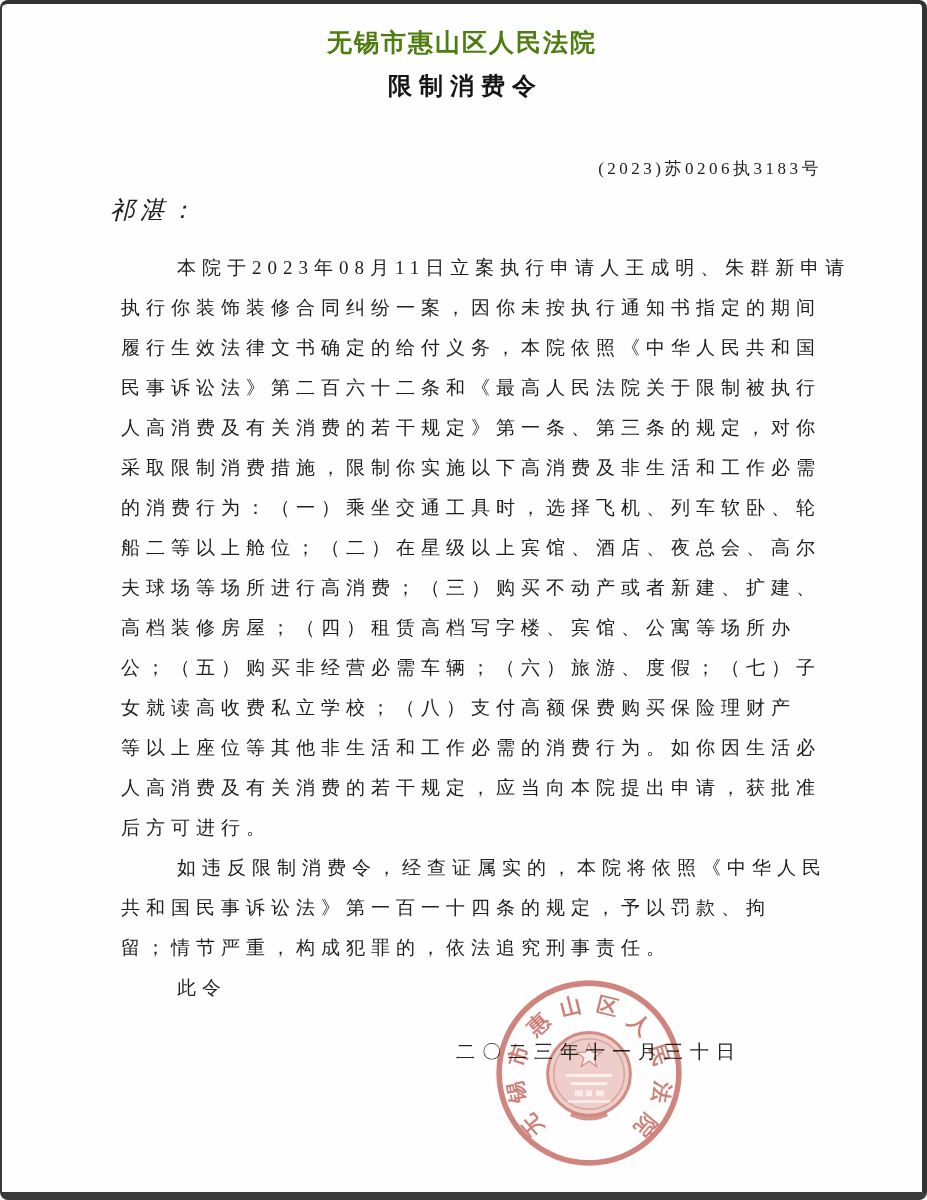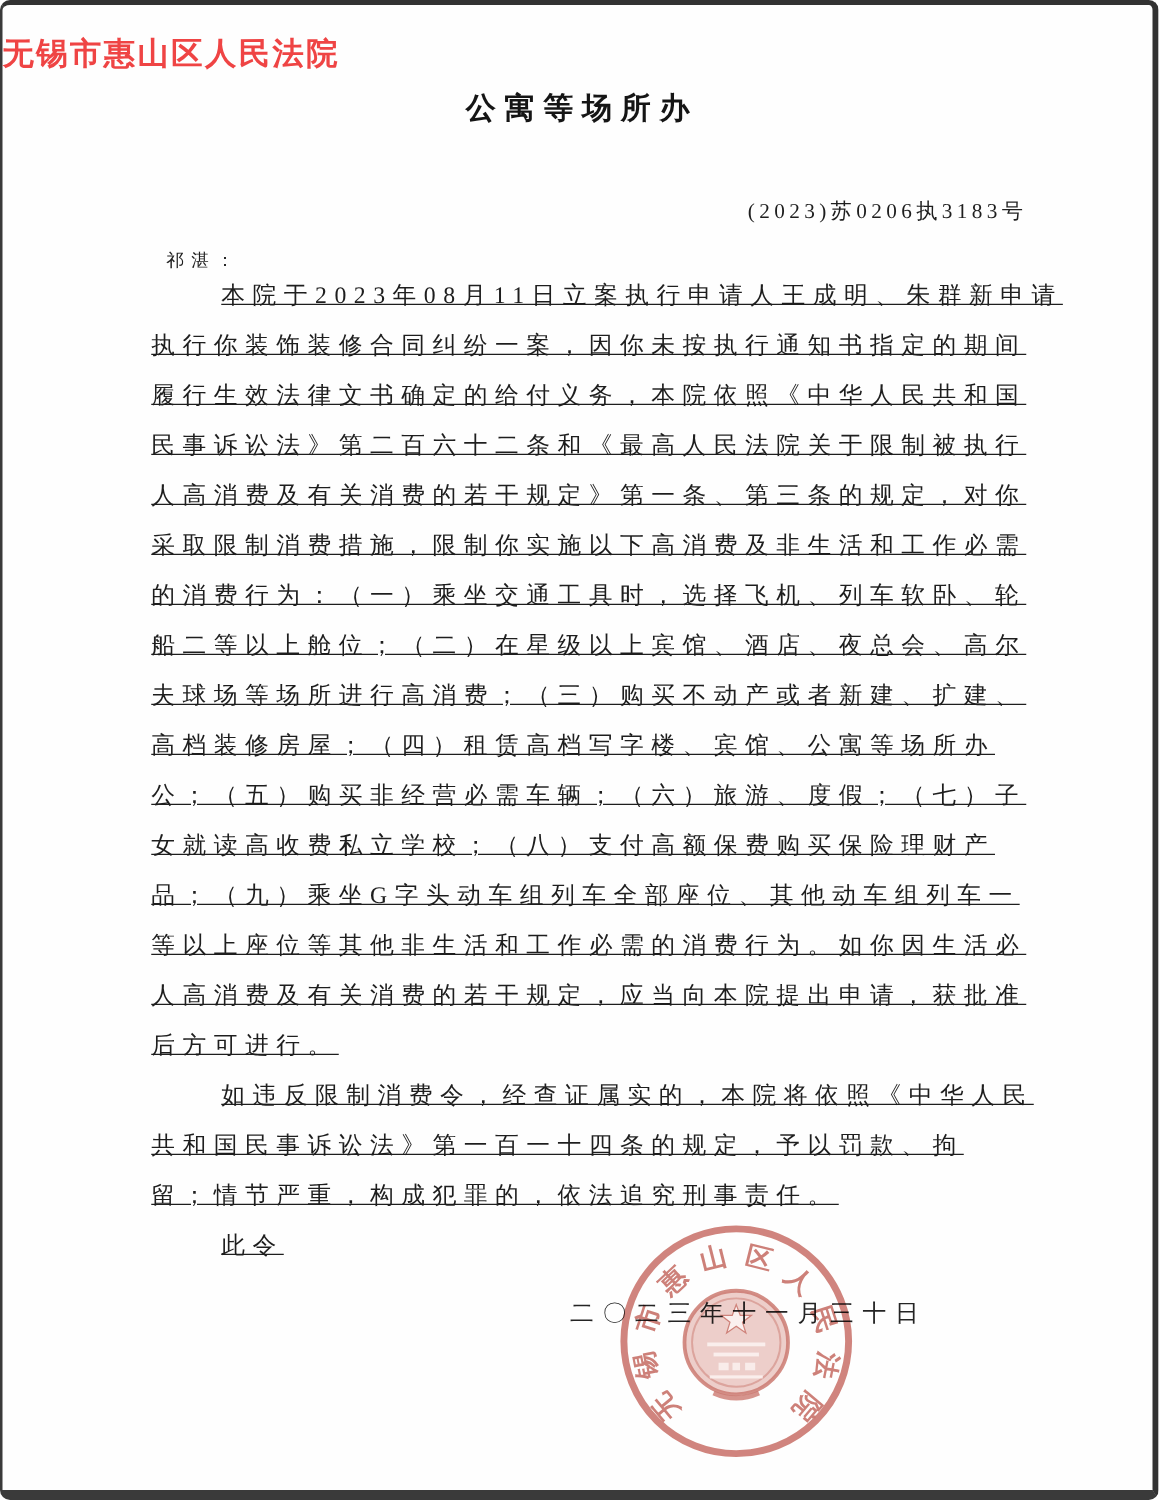--- a/index.html
+++ b/index.html
@@ -20,25 +20,25 @@
     border-bottom: 8px solid #3a3a3a;
     border-radius: 8px;
     overflow: hidden;
     color: #1e1e1e;
   }
   .court-title {
     position: absolute;
     top: 22px;
     left: 0;
     width: 100%;
-    text-align: left;
+    text-align: center;
     font-size: 25px;
     font-weight: bold;
     letter-spacing: 2px;
-    color: #ef4444;
+    color: #4d7c0f;
   }
   .doc-title {
     position: absolute;
     top: 66px;
     left: 0;
     width: 100%;
     text-align: center;
     font-size: 24px;
     font-weight: bold;
     letter-spacing: 7px;
@@ -51,33 +51,33 @@
     right: 100px;
     height: 34px;
     line-height: 34px;
     font-size: 17px;
     letter-spacing: 3.5px;
     white-space: nowrap;
   }
   .addressee {
     position: absolute;
     top: 186px;
-    left: 131px;
+    left: 108px;
     height: 40px;
     line-height: 40px;
-    font-size: 14px;
+    font-size: 24px;
     letter-spacing: 6px;
     white-space: nowrap;
+    font-style: italic;
   }
   .textblock {
     position: absolute;
-    top: 213px;
+    top: 244px;
     left: 119px;
     width: 760px;
-    text-decoration: underline;
   }
   .line {
     height: 40px;
     line-height: 40px;
     font-size: 19px;
     letter-spacing: 6px;
     white-space: nowrap;
     color: #1e1e1e;
   }
   .ind { padding-left: 56px; }
@@ -105,38 +105,37 @@
     font-family: "Liberation Serif", "DejaVu Serif", serif;
     font-weight: bold;
   }
 </style>
 </head>
 <body>
 
 <div class="page">
 
   <div class="court-title">无锡市惠山区人民法院</div>
-  <div class="doc-title">公寓等场所办</div>
+  <div class="doc-title">限制消费令</div>
   <div class="case-number">(2023)苏0206执3183号</div>
   <div class="addressee">祁湛：</div>
 
   <div class="textblock">
     <div class="line ind">本院于2023年08月11日立案执行申请人王成明、朱群新申请</div>
     <div class="line">执行你装饰装修合同纠纷一案，因你未按执行通知书指定的期间</div>
     <div class="line">履行生效法律文书确定的给付义务，本院依照《中华人民共和国</div>
     <div class="line">民事诉讼法》第二百六十二条和《最高人民法院关于限制被执行</div>
     <div class="line">人高消费及有关消费的若干规定》第一条、第三条的规定，对你</div>
     <div class="line">采取限制消费措施，限制你实施以下高消费及非生活和工作必需</div>
     <div class="line">的消费行为：（一）乘坐交通工具时，选择飞机、列车软卧、轮</div>
     <div class="line">船二等以上舱位；（二）在星级以上宾馆、酒店、夜总会、高尔</div>
     <div class="line">夫球场等场所进行高消费；（三）购买不动产或者新建、扩建、</div>
     <div class="line">高档装修房屋；（四）租赁高档写字楼、宾馆、公寓等场所办</div>
     <div class="line">公；（五）购买非经营必需车辆；（六）旅游、度假；（七）子</div>
     <div class="line">女就读高收费私立学校；（八）支付高额保费购买保险理财产</div>
-    <div class="line">品；（九）乘坐G字头动车组列车全部座位、其他动车组列车一</div>
     <div class="line">等以上座位等其他非生活和工作必需的消费行为。如你因生活必</div>
     <div class="line">人高消费及有关消费的若干规定，应当向本院提出申请，获批准</div>
     <div class="line">后方可进行。</div>
     <div class="line ind">如违反限制消费令，经查证属实的，本院将依照《中华人民</div>
     <div class="line">共和国民事诉讼法》第一百一十四条的规定，予以罚款、拘</div>
     <div class="line">留；情节严重，构成犯罪的，依法追究刑事责任。</div>
     <div class="line ind">此令</div>
   </div>
 
   <div class="doc-date">二〇二三年十一月三十日</div>

